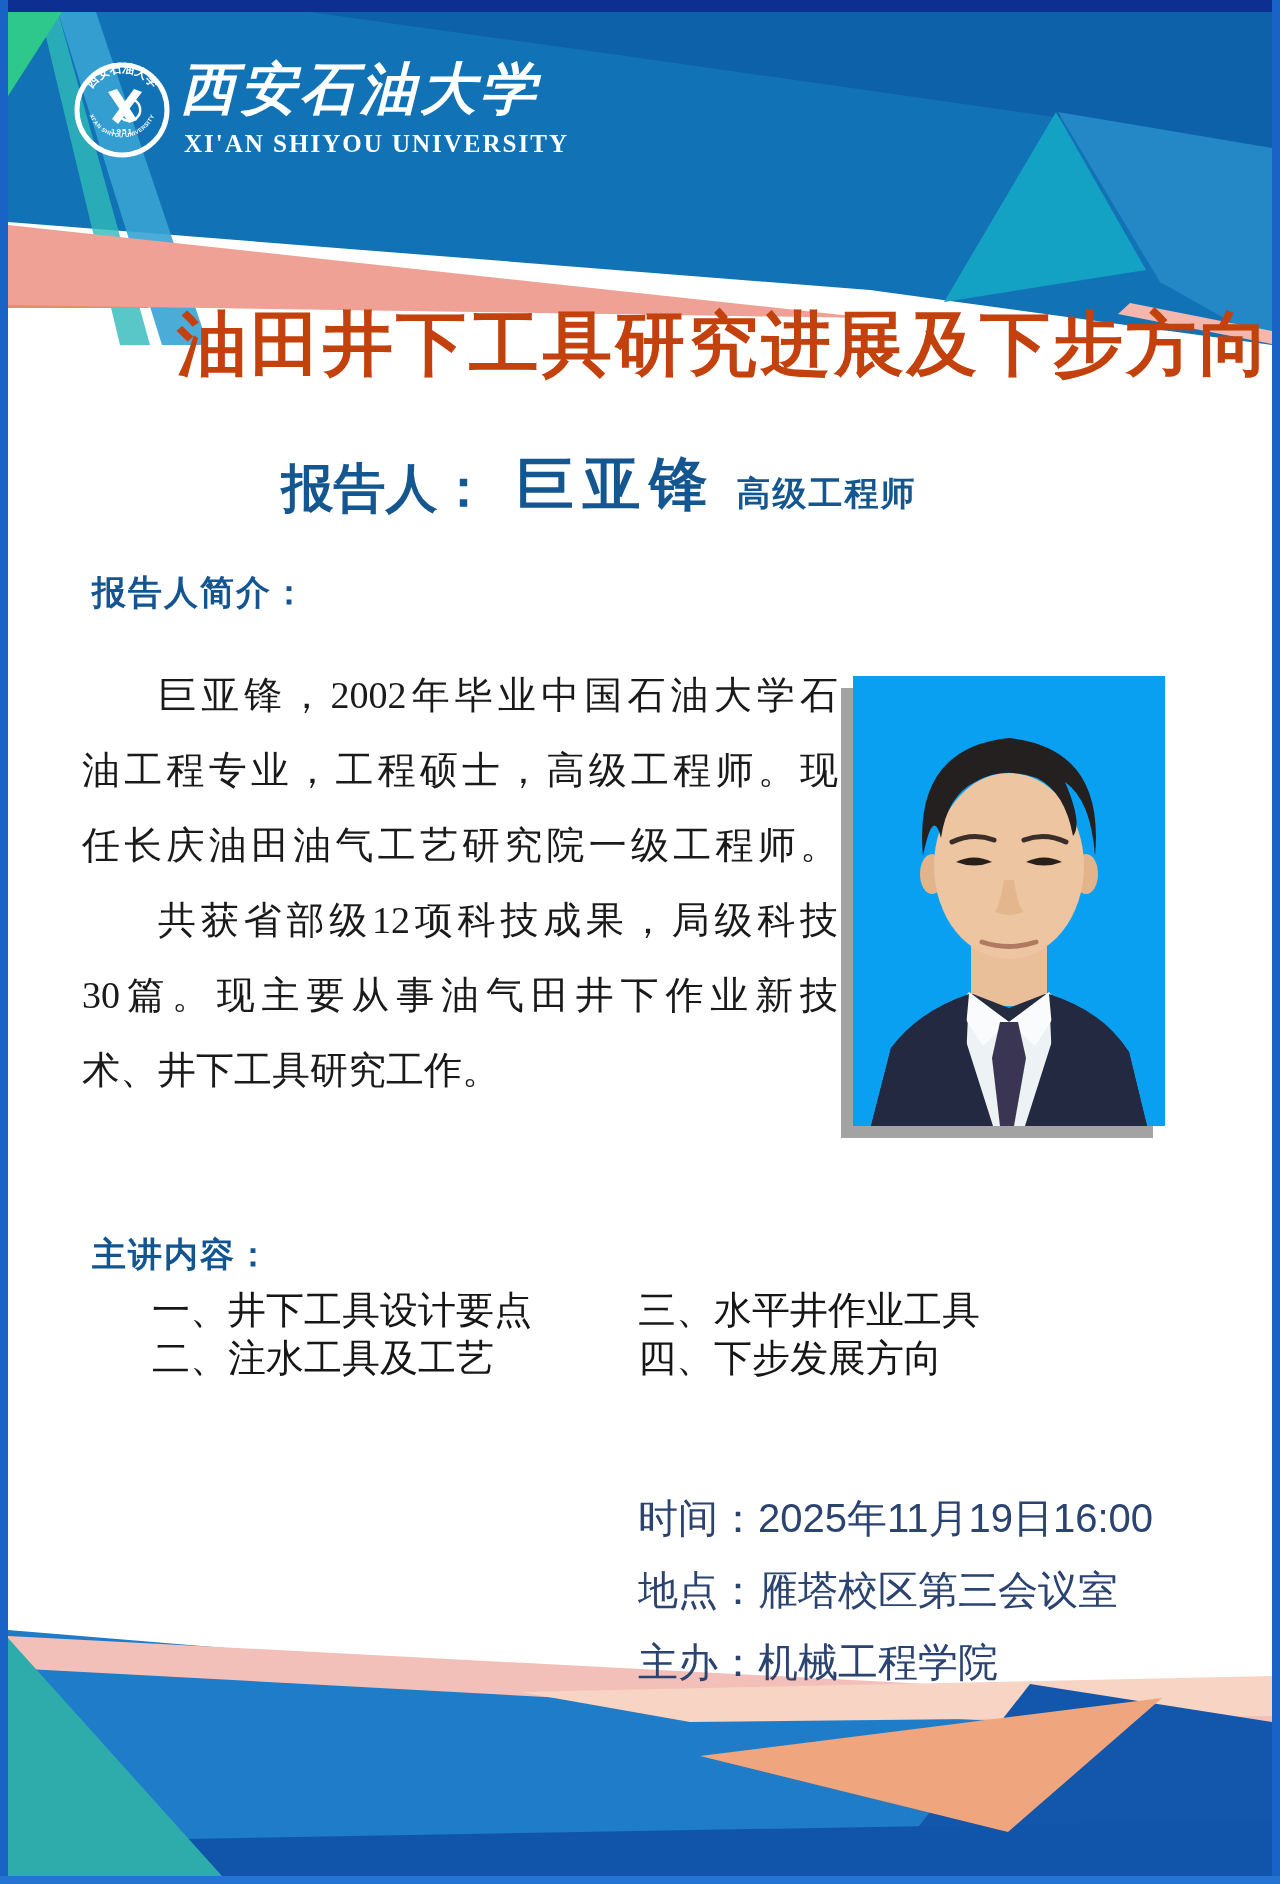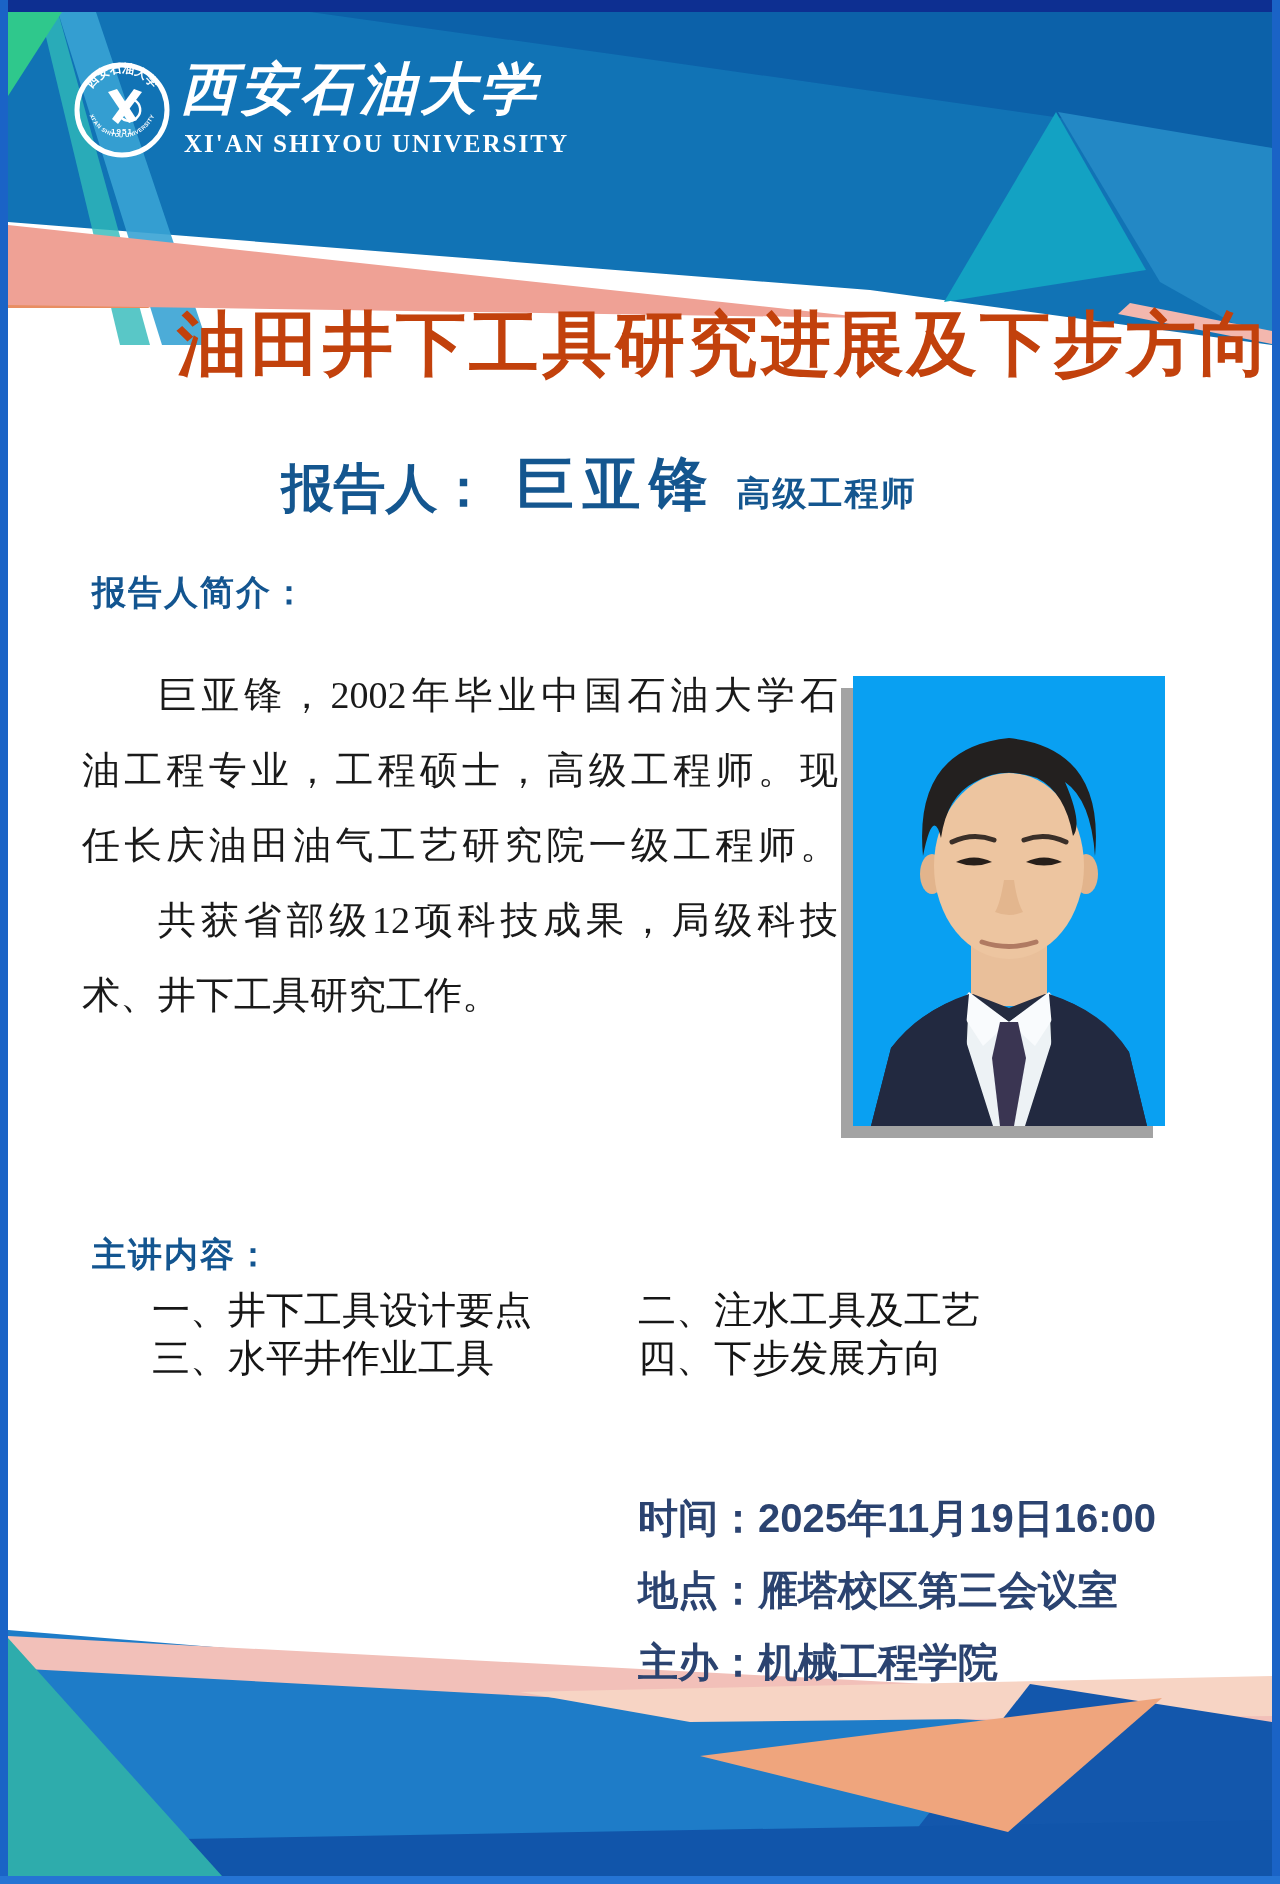--- a/index.html
+++ b/index.html
@@ -53,21 +53,21 @@
   .bio-line.indent{padding-left:76px;}
   .bio-line.plain{text-align:left;text-align-last:left;}
 
   .photo{left:853px;top:676px;width:312px;height:450px;z-index:3;background:#09a0f2;
          box-shadow:-12px 12px 0 #a3a3a3;}
   .photo svg{display:block;width:100%;height:100%;}
 
   .topics{left:152px;top:1286px;z-index:3;display:grid;grid-template-columns:486px auto;
           color:#161616;font-size:38px;line-height:48px;}
 
-  .info{left:638px;top:1482px;z-index:3;color:#2b4370;font-size:40px;line-height:72px;font-weight:700;}
+  .info{left:638px;top:1482px;z-index:3;color:#2b4370;font-size:40px;line-height:72px;font-weight:400;}
   .info-row{white-space:nowrap;}
 
   
   .footer-deco{left:0;bottom:0;width:1280px;height:300px;z-index:1;}
   .footer-deco .shape{position:absolute;inset:0;}
   .ft-blue   {background:#1e7cc8;clip-path:polygon(8px 46px,1272px 150px,1272px 292px,8px 292px);}
   .ft-pink   {background:#f2c0b9;clip-path:polygon(8px 52px,1272px 118px,1272px 152px,8px 84px);}
   .ft-peachl {background:#f7d4c4;clip-path:polygon(520px 108px,1272px 92px,1272px 132px,690px 138px);}
   .ft-darkr  {background:#1357ac;clip-path:polygon(1030px 100px,1272px 138px,1272px 292px,880px 292px);}
   .ft-band   {background:#1155aa;clip-path:polygon(8px 258px,1272px 236px,1272px 292px,8px 292px);}
@@ -124,20 +124,21 @@
   <span class="speaker-name">巨亚锋</span>
   <span class="speaker-cred">高级工程师</span>
 </div>
 
 <div class="abs section-heading bio-heading">报告人简介：</div>
 <div class="abs bio-text">
   <div class="bio-line indent">巨亚锋，2002年毕业中国石油大学石</div>
   <div class="bio-line">油工程专业，工程硕士，高级工程师。现</div>
   <div class="bio-line">任长庆油田油气工艺研究院一级工程师。</div>
   <div class="bio-line indent">共获省部级12项科技成果，局级科技</div>
+  <div class="bio-line">30篇。现主要从事油气田井下作业新技</div>
   <div class="bio-line plain">术、井下工具研究工作。</div>
 </div>
 
 <div class="abs photo">
   <svg viewBox="0 0 312 450" aria-hidden="true">
     <rect width="312" height="450" fill="#09a0f2"></rect>
     <rect x="118" y="250" width="76" height="80" fill="#e9bf9a"></rect>
     <path d="M18 450 L38 372 Q68 332 120 318 L156 332 L192 318 Q248 332 276 376 L294 450 Z" fill="#252c40"></path>
     <path d="M116 318 L156 346 L196 318 L202 450 L110 450 Z" fill="#edf2f5"></path>
     <path d="M116 316 L156 346 L130 370 L104 330 Z" fill="#f9fbfd"></path>
@@ -154,22 +155,22 @@
     <path d="M103 186 Q121 177 139 186 Q121 193 103 186 Z" fill="#271f1a"></path>
     <path d="M173 186 Q191 177 209 186 Q191 193 173 186 Z" fill="#271f1a"></path>
     <path d="M151 204 Q147 228 142 236 Q156 242 170 236 Q164 226 161 204" fill="#e3b68e"></path>
     <path d="M129 266 Q156 275 183 266" stroke="#b07a62" stroke-width="5" fill="none" stroke-linecap="round"></path>
   </svg>
 </div>
 
 <div class="abs section-heading topics-heading">主讲内容：</div>
 <div class="abs topics">
   <div class="topic">一、井下工具设计要点</div>
+  <div class="topic">三、水平井作业工具</div>
   <div class="topic">二、注水工具及工艺</div>
-  <div class="topic">三、水平井作业工具</div>
   <div class="topic">四、下步发展方向</div>
 </div>
 
 <div class="abs info">
   <div class="info-row">
     <span>时间：</span><span>2025年11月19日16:00</span>
   </div>
   <div class="info-row">
     <span>地点：</span><span>雁塔校区第三会议室</span>
   </div>

